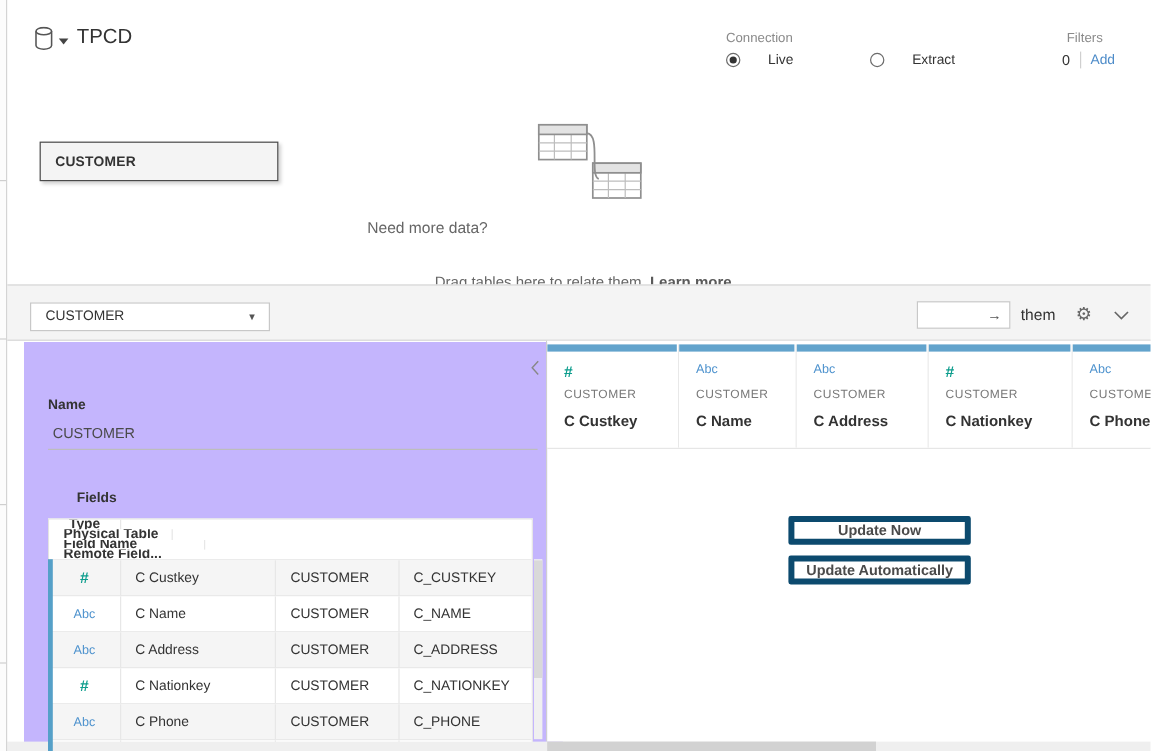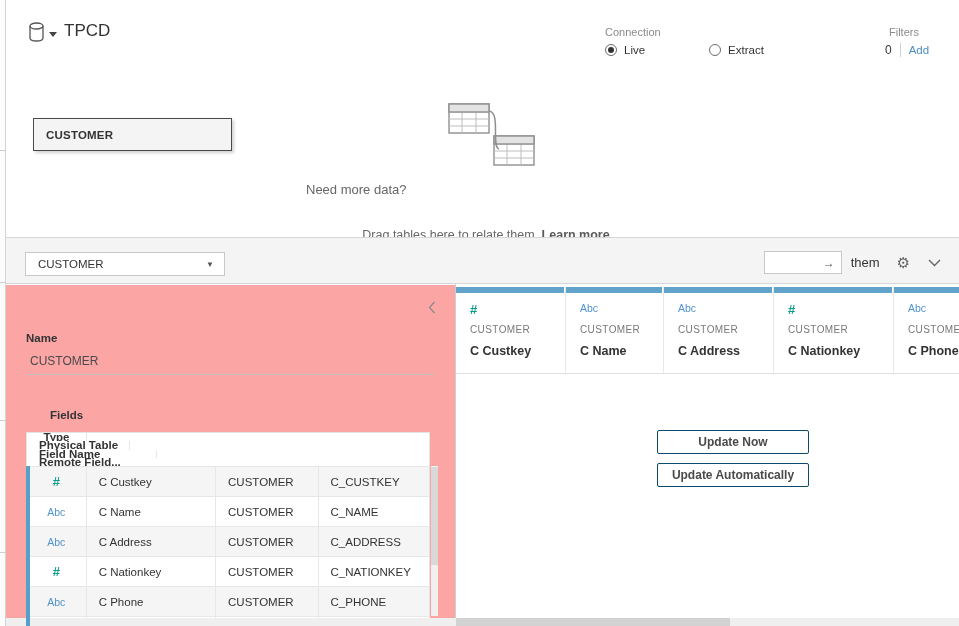--- a/index.html
+++ b/index.html
@@ -18,21 +18,21 @@
   
   .canvas { position:absolute; left:6px; top:0; width:953px; height:237px; background:#fff; }
 
   .db-icon { position:absolute; left:22px; top:22px; }
   .db-caret { position:absolute; left:43px; top:32px; width:0; height:0;
     border-left:4px solid transparent; border-right:4px solid transparent; border-top:5px solid #444; }
   .app-title { position:absolute; left:58px; top:21px; font-size:17px; font-weight:500; color:#333;text-align:right; }
 
   .conn-label { position:absolute; left:599px; top:26px; font-size:11px; color:#8a8a8a; }
   .radio-group { position:absolute; left:599px; top:44px; display:flex; gap:64px; }
-  .radio-opt { display:flex; align-items:center; gap:7px; cursor:default; }
+  .radio-opt { display:flex; align-items:center; gap:23px; cursor:default; }
   .radio-circle { width:12px; height:12px; border:1px solid #6b6b6b; border-radius:50%;
     background:#fff; position:relative; }
   .radio-opt.selected .radio-circle::after { content:""; position:absolute; left:2px; top:2px;
     width:6px; height:6px; border-radius:50%; background:#333; }
   .radio-label { font-size:11.5px; color:#333; }
 
   .filters-label { position:absolute; left:883px; top:26px; font-size:11px; color:#8a8a8a; }
   .filters-row { position:absolute; left:879px; top:43px; display:flex; align-items:center; gap:8px; }
   .filters-count { font-size:12px; color:#333; }
   .filters-divider { width:1px; height:14px; background:#cfcfcf; }
@@ -61,21 +61,21 @@
   .rows-input-wrap { width:78px; height:23px; background:#fff; border:1px solid #c8c8c8;
     display:flex; align-items:center; position:relative; }
   .rows-input { width:56px; height:100%; border:none; outline:none; font-size:11px;
     padding-left:6px; background:transparent; font-family:"Liberation Sans",sans-serif; }
   .rows-arrow { position:absolute; right:6px; font-size:12px; color:#555; }
   .rows-label { margin-left:9px; font-size:13px; color:#333; }
   .gear-btn { margin-left:17px; font-size:15px; color:#666; cursor:pointer; line-height:1; }
   .chevron-btn { margin-left:18px; margin-right:2px; cursor:pointer; display:flex; align-items:center; }
 
   
-  .left-panel { position:absolute; left:6px; top:285px; width:449px; height:341px; background:#fca5a5; }
+  .left-panel { position:absolute; left:20px; top:285px; width:449px; height:341px; background:#c4b5fd; }
   .collapse-btn { position:absolute; left:422px; top:15px; cursor:pointer; }
   .name-label { position:absolute; left:20px; top:47px; font-size:11.5px; font-weight:700; color:#333; }
   .name-value { position:absolute; left:24px; top:69px; width:402px; font-size:12px; color:#4a4a4a;
     border:none; outline:none; background:transparent; font-family:"Liberation Sans",sans-serif; }
   .name-underline { position:absolute; left:20px; top:89px; width:408px; height:1px; background:#bdbdbd; }
   .fields-label { position:absolute; left:20px; top:124px; font-size:11.5px; font-weight:700; color:#333;margin-left:24px; }
 
   .fields-table { position:absolute; left:20px; top:147px; width:404px; height:194px;
     border:1px solid #e3e3e3; background:#fff; overflow:hidden; }
   .ft-row { display:flex; height:30px; border-bottom:1px solid #e7e7e7; background:#fff; }
@@ -102,21 +102,21 @@
     border-bottom:1px solid #e0e0e0; }
   .grid-col { position:relative; height:100%; border-right:1px solid #e8e8e8; background:#fff; }
   .grid-col .top-bar { position:absolute; left:0; top:0; right:1px; height:6px; background:#62a3cc; }
   .grid-col .col-type { position:absolute; left:14px; top:15px; }
   .grid-col .col-table { position:absolute; left:14px; top:37px; font-size:10px; color:#787878;
     letter-spacing:0.4px; }
   .grid-col .col-field { position:absolute; left:14px; top:57px; font-size:12.5px; font-weight:700; color:#333; }
   .w110 { width:110px; } .w98 { width:98px; } .w120 { width:120px; } .w66 { width:110px; }
 
   .update-btn { position:absolute; width:152px; height:24px; background:#fff;
-    border:1px solid #0c4a6e; border-radius:2px; font-size:12px; font-weight:700; color:#4a4a4a;
+    border:5px solid #0c4a6e; border-radius:2px; font-size:12px; font-weight:700; color:#4a4a4a;
     display:flex; align-items:center; justify-content:center; cursor:pointer;
     font-family:"Liberation Sans",sans-serif; }
   .update-now { left:201px; top:146px; }
   .update-auto { left:201px; top:179px; }
 
   
   .bottom-track { position:absolute; left:0; top:618px; width:959px; height:8px; background:#efefef; }
   .hscroll-thumb { position:absolute; left:456px; top:618px; width:274px; height:8px; background:#d2d2d2; }
 </style>
 </head>

